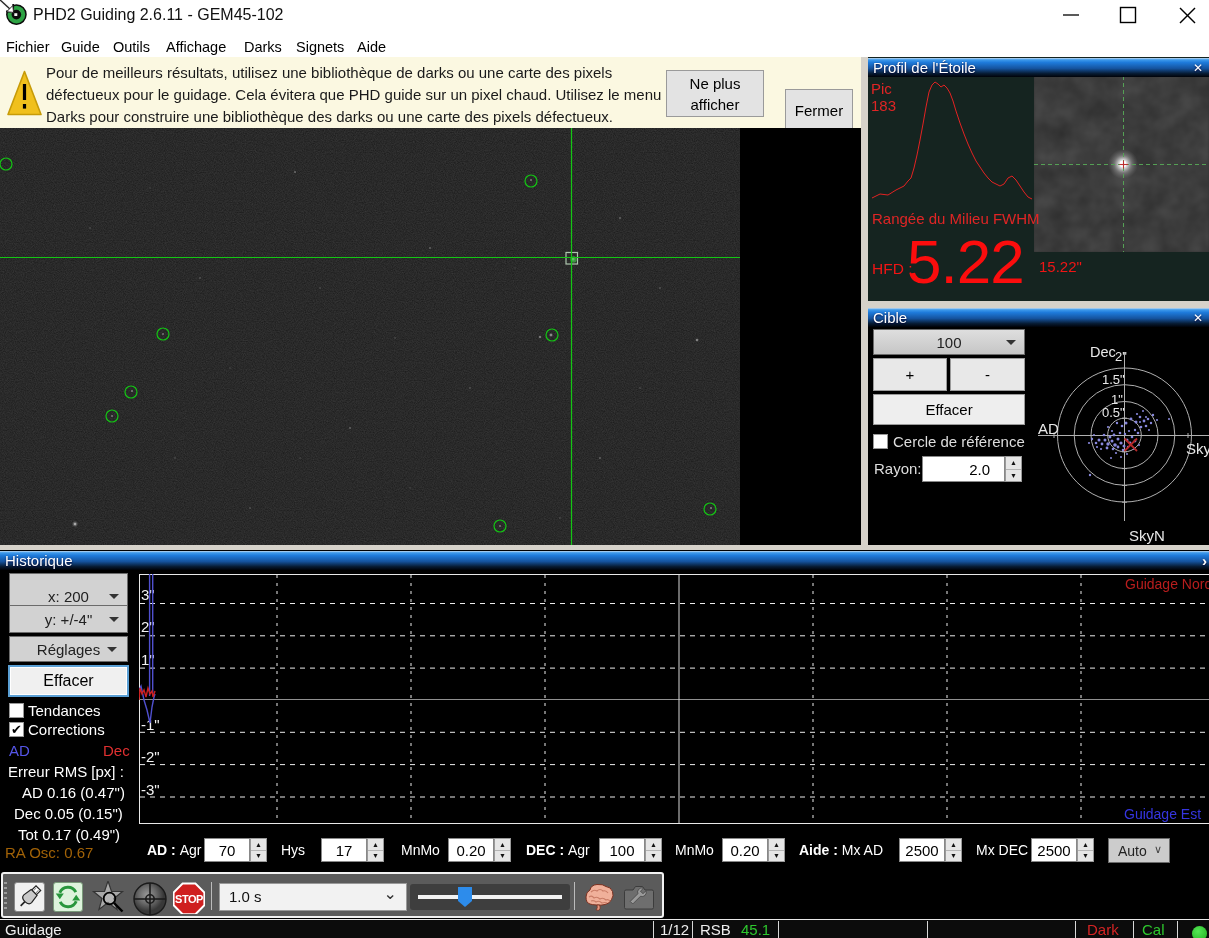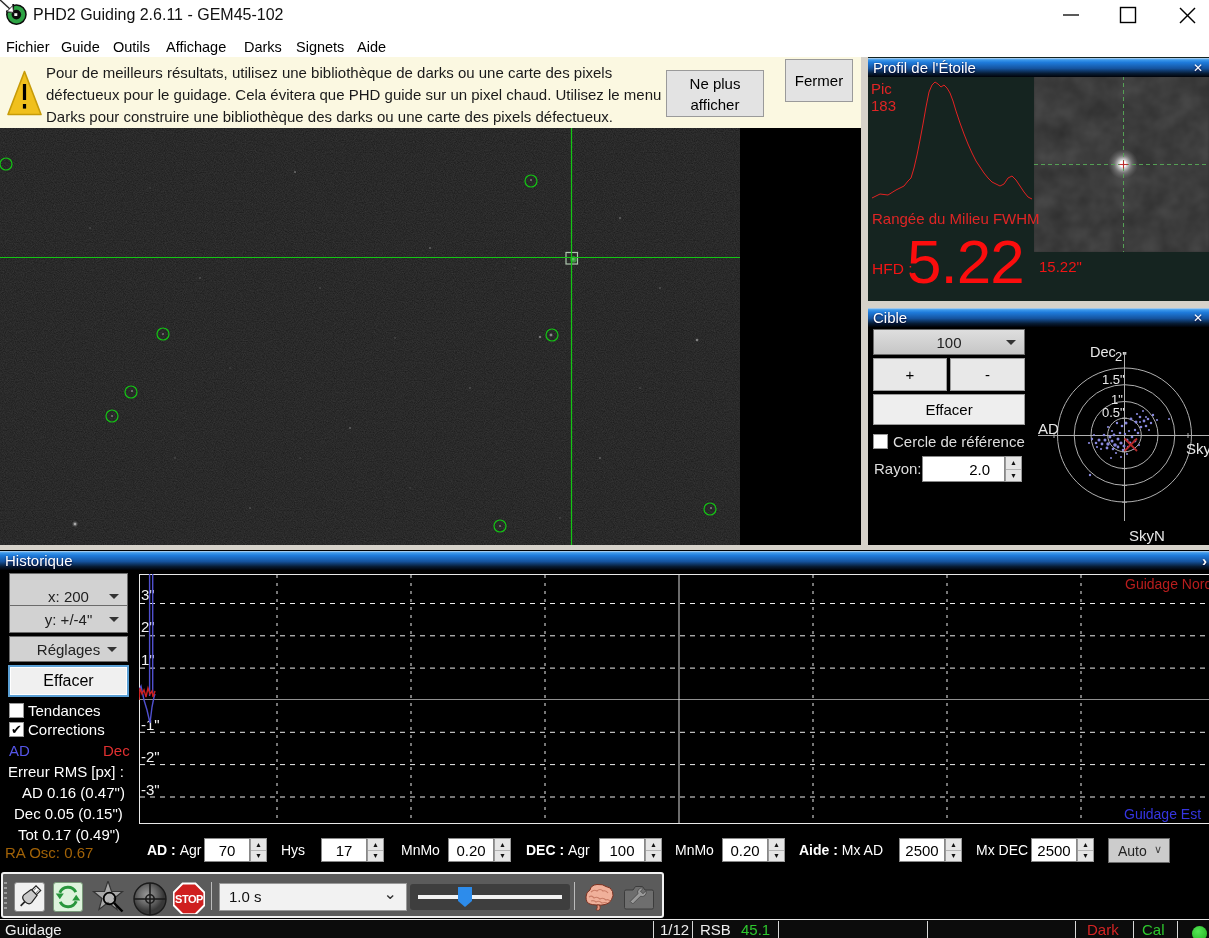--- a/index.html
+++ b/index.html
@@ -55,21 +55,21 @@
 </div>
 
 <div class="abs" style="left:0;top:57px;width:861px;height:71px;background:#fbf8e1"></div>
 <svg class="abs" style="left:7px;top:70px" width="35" height="47" viewBox="0 0 35 47">
   <path d="M17.5,1.5 L34,44.5 L1,44.5 Z" fill="#f0c01d" stroke="#c79b08" stroke-width="1.6" stroke-linejoin="round"></path>
   <rect x="15.9" y="14" width="3.2" height="16" fill="#000"></rect>
   <rect x="15.9" y="34" width="3.2" height="4.6" fill="#000"></rect>
 </svg>
 <div class="abs" style="left:46px;top:62px;width:640px;color:#1a1a1a;font-size:15px;line-height:22px;white-space:nowrap">Pour de meilleurs résultats, utilisez une bibliothèque de darks ou une carte des pixels<br>défectueux pour le guidage. Cela évitera que PHD guide sur un pixel chaud. Utilisez le menu<br>Darks pour construire une bibliothèque des darks ou une carte des pixels défectueux.</div>
 <div class="btn" style="left:666px;top:70px;width:98px;height:47px;line-height:21px">Ne plus<br>afficher</div>
-<div class="btn" style="left:785px;top:59px;width:68px;height:43px">Fermer</div>
+<div class="btn" style="left:785px;top:89px;width:68px;height:43px">Fermer</div>
 
 <div class="abs" id="starfield" style="left:0;top:128px;width:861px;height:417px;background:#000">
 <svg width="861" height="417">
   <defs>
     <filter id="grain" x="0" y="0" width="100%" height="100%" color-interpolation-filters="sRGB">
       <feTurbulence type="fractalNoise" baseFrequency="0.9" numOctaves="2" seed="7" stitchTiles="stitch"></feTurbulence>
       <feColorMatrix type="matrix" values="1 0 0 0 0  1 0 0 0 0  1 0 0 0 0  0 0 0 0 1"></feColorMatrix>
     </filter>
     <radialGradient id="stg">
           <stop offset="0" stop-color="#fff"></stop>

